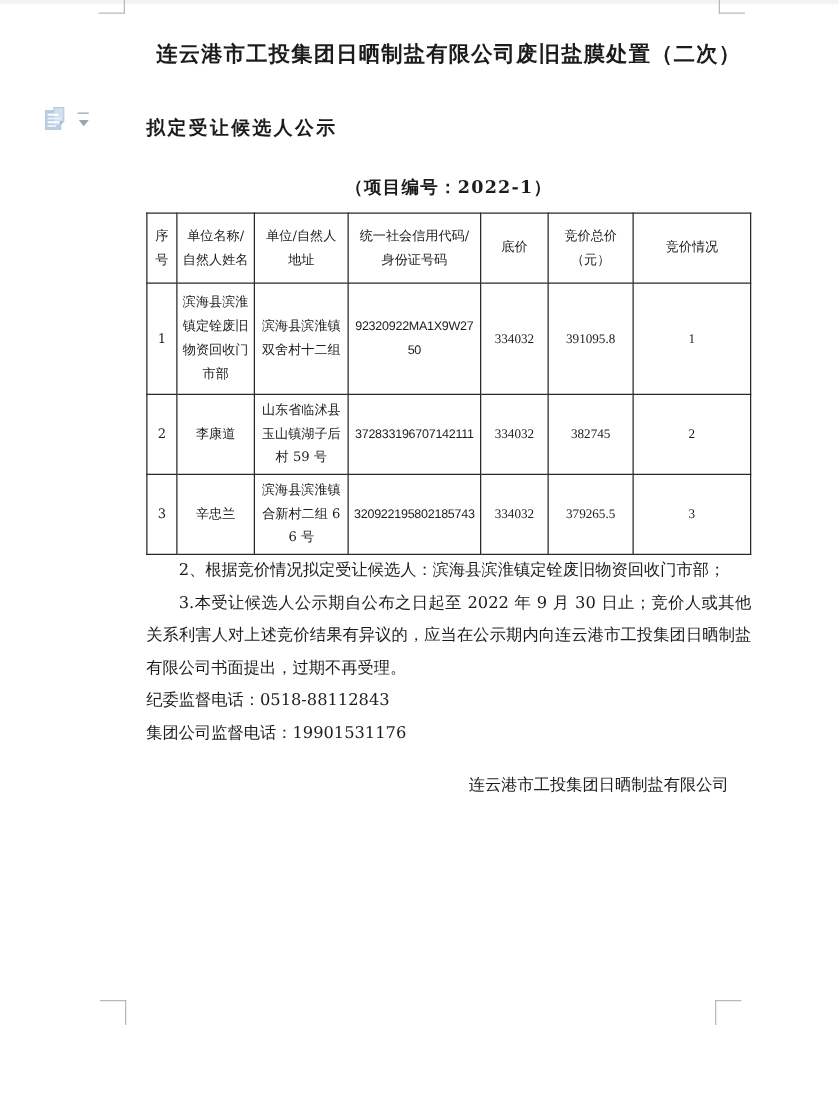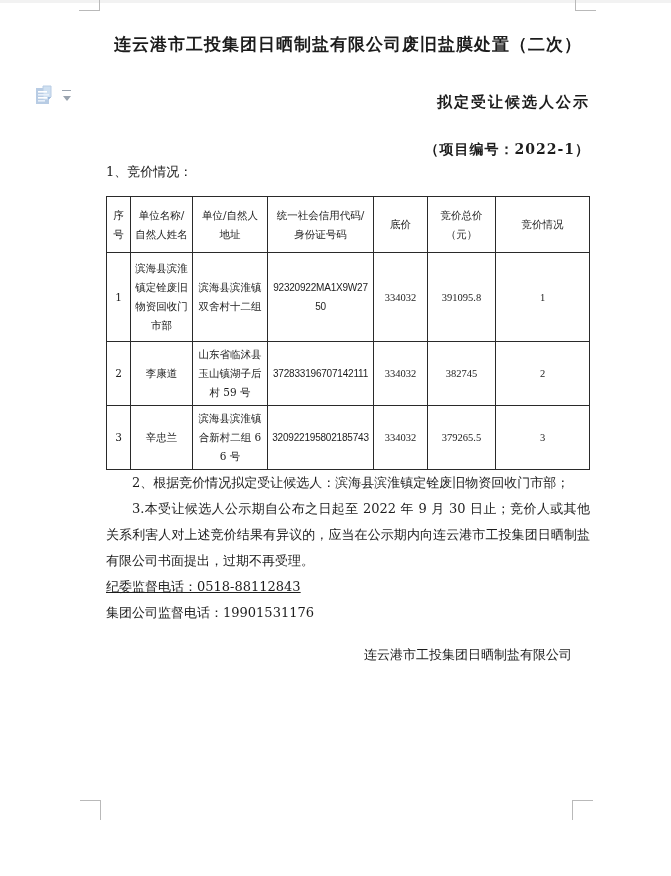--- a/index.html
+++ b/index.html
@@ -24,25 +24,25 @@
   .paste-widget { position:absolute; left:34px; top:84px; display:flex; align-items:center; gap:6px; cursor:pointer; }
   .paste-widget .dd-arrow {
     width:0; height:0; margin-top:3px;
     border-left:4px solid transparent; border-right:4px solid transparent;
     border-top:5px solid #9aa4af;
     position:relative;
   }
   .paste-widget .dd-bar { width:9px; height:1px; background:#9aa4af; margin-bottom:2px; }
   .dd-wrap { display:flex; flex-direction:column; align-items:center; }
 
-  .content { position:absolute; left:106px; top:0; width:484px; }
+  .content { position:absolute; left:117px; top:0; width:484px; }
 
   .t1 { margin:33px 0 0 0; font-size:17px; font-weight:bold; text-align:center; letter-spacing:1px; line-height:22px; }
-  .t2 { margin:38px 0 0 0; font-size:15px; font-weight:bold; text-align:right; letter-spacing:2px; }
-  .t3 { margin:29px 0 0 0; font-size:14px; font-weight:bold; text-align:right; letter-spacing:1px; }
+  .t2 { margin:38px 0 0 0; font-size:15px; font-weight:bold; text-align:left; letter-spacing:2px; }
+  .t3 { margin:29px 0 0 0; font-size:14px; font-weight:bold; text-align:center; letter-spacing:1px; }
 
   p.body { margin:0; font-size:13px; line-height:26px; text-align:justify; }
   .indent { text-indent:2em; }
   .intro   { margin-top:21px; }
   .sec1    { margin-top:25px; text-align:left; }
 
   table.bid {
     border-collapse:collapse; table-layout:fixed;
     width:483px; margin-top:11px;
     font-size:10.5px; line-height:19px;
@@ -57,21 +57,21 @@
   }
   table.bid thead tr { height:56px;margin-top:36px; }
   tr.r1 { height:89px; }
   tr.r2 { height:59px; }
   tr.r3 { height:64px; }
   td.num { font-family:"Liberation Sans","DejaVu Sans",sans-serif; font-size:10px; letter-spacing:-0.2px; padding:3px 1px; }
   td.price { font-family:Liberation Serif, serif; font-size:10.5px; }
 
   .item2 { margin-top:23px; text-align:left; }
   .item3 { margin-top:9px; }
-  .phone1 { margin-top:15px; text-align:left;text-decoration:underline; }
+  .phone1 { margin-top:15px; text-align:left; }
   .phone2 { margin-top:0; text-align:left; }
 
   .signature { margin:17px 18px 0 auto; width:fit-content; }
   .signature p { margin:0; font-size:13px; line-height:23px; }
 </style>
 </head>
 <body>
 
 <div class="page">
 
@@ -98,21 +98,20 @@
     </span>
   </div>
 
   <div class="content">
 
     <h1 class="t1">连云港市工投集团日晒制盐有限公司废旧盐膜处置（二次）</h1>
     <h2 class="t2">拟定受让候选人公示</h2>
     <h3 class="t3">（项目编号：2022-1）</h3>
 
 
-    <p class="body sec1">1、竞价情况：</p>
 
     <table class="bid">
       <colgroup>
         <col style="width:24px">
           <col style="width:62px">
           <col style="width:75px">
         <col style="width:106px">
           <col style="width:54px">
           <col style="width:68px">
         <col style="width:94px">

